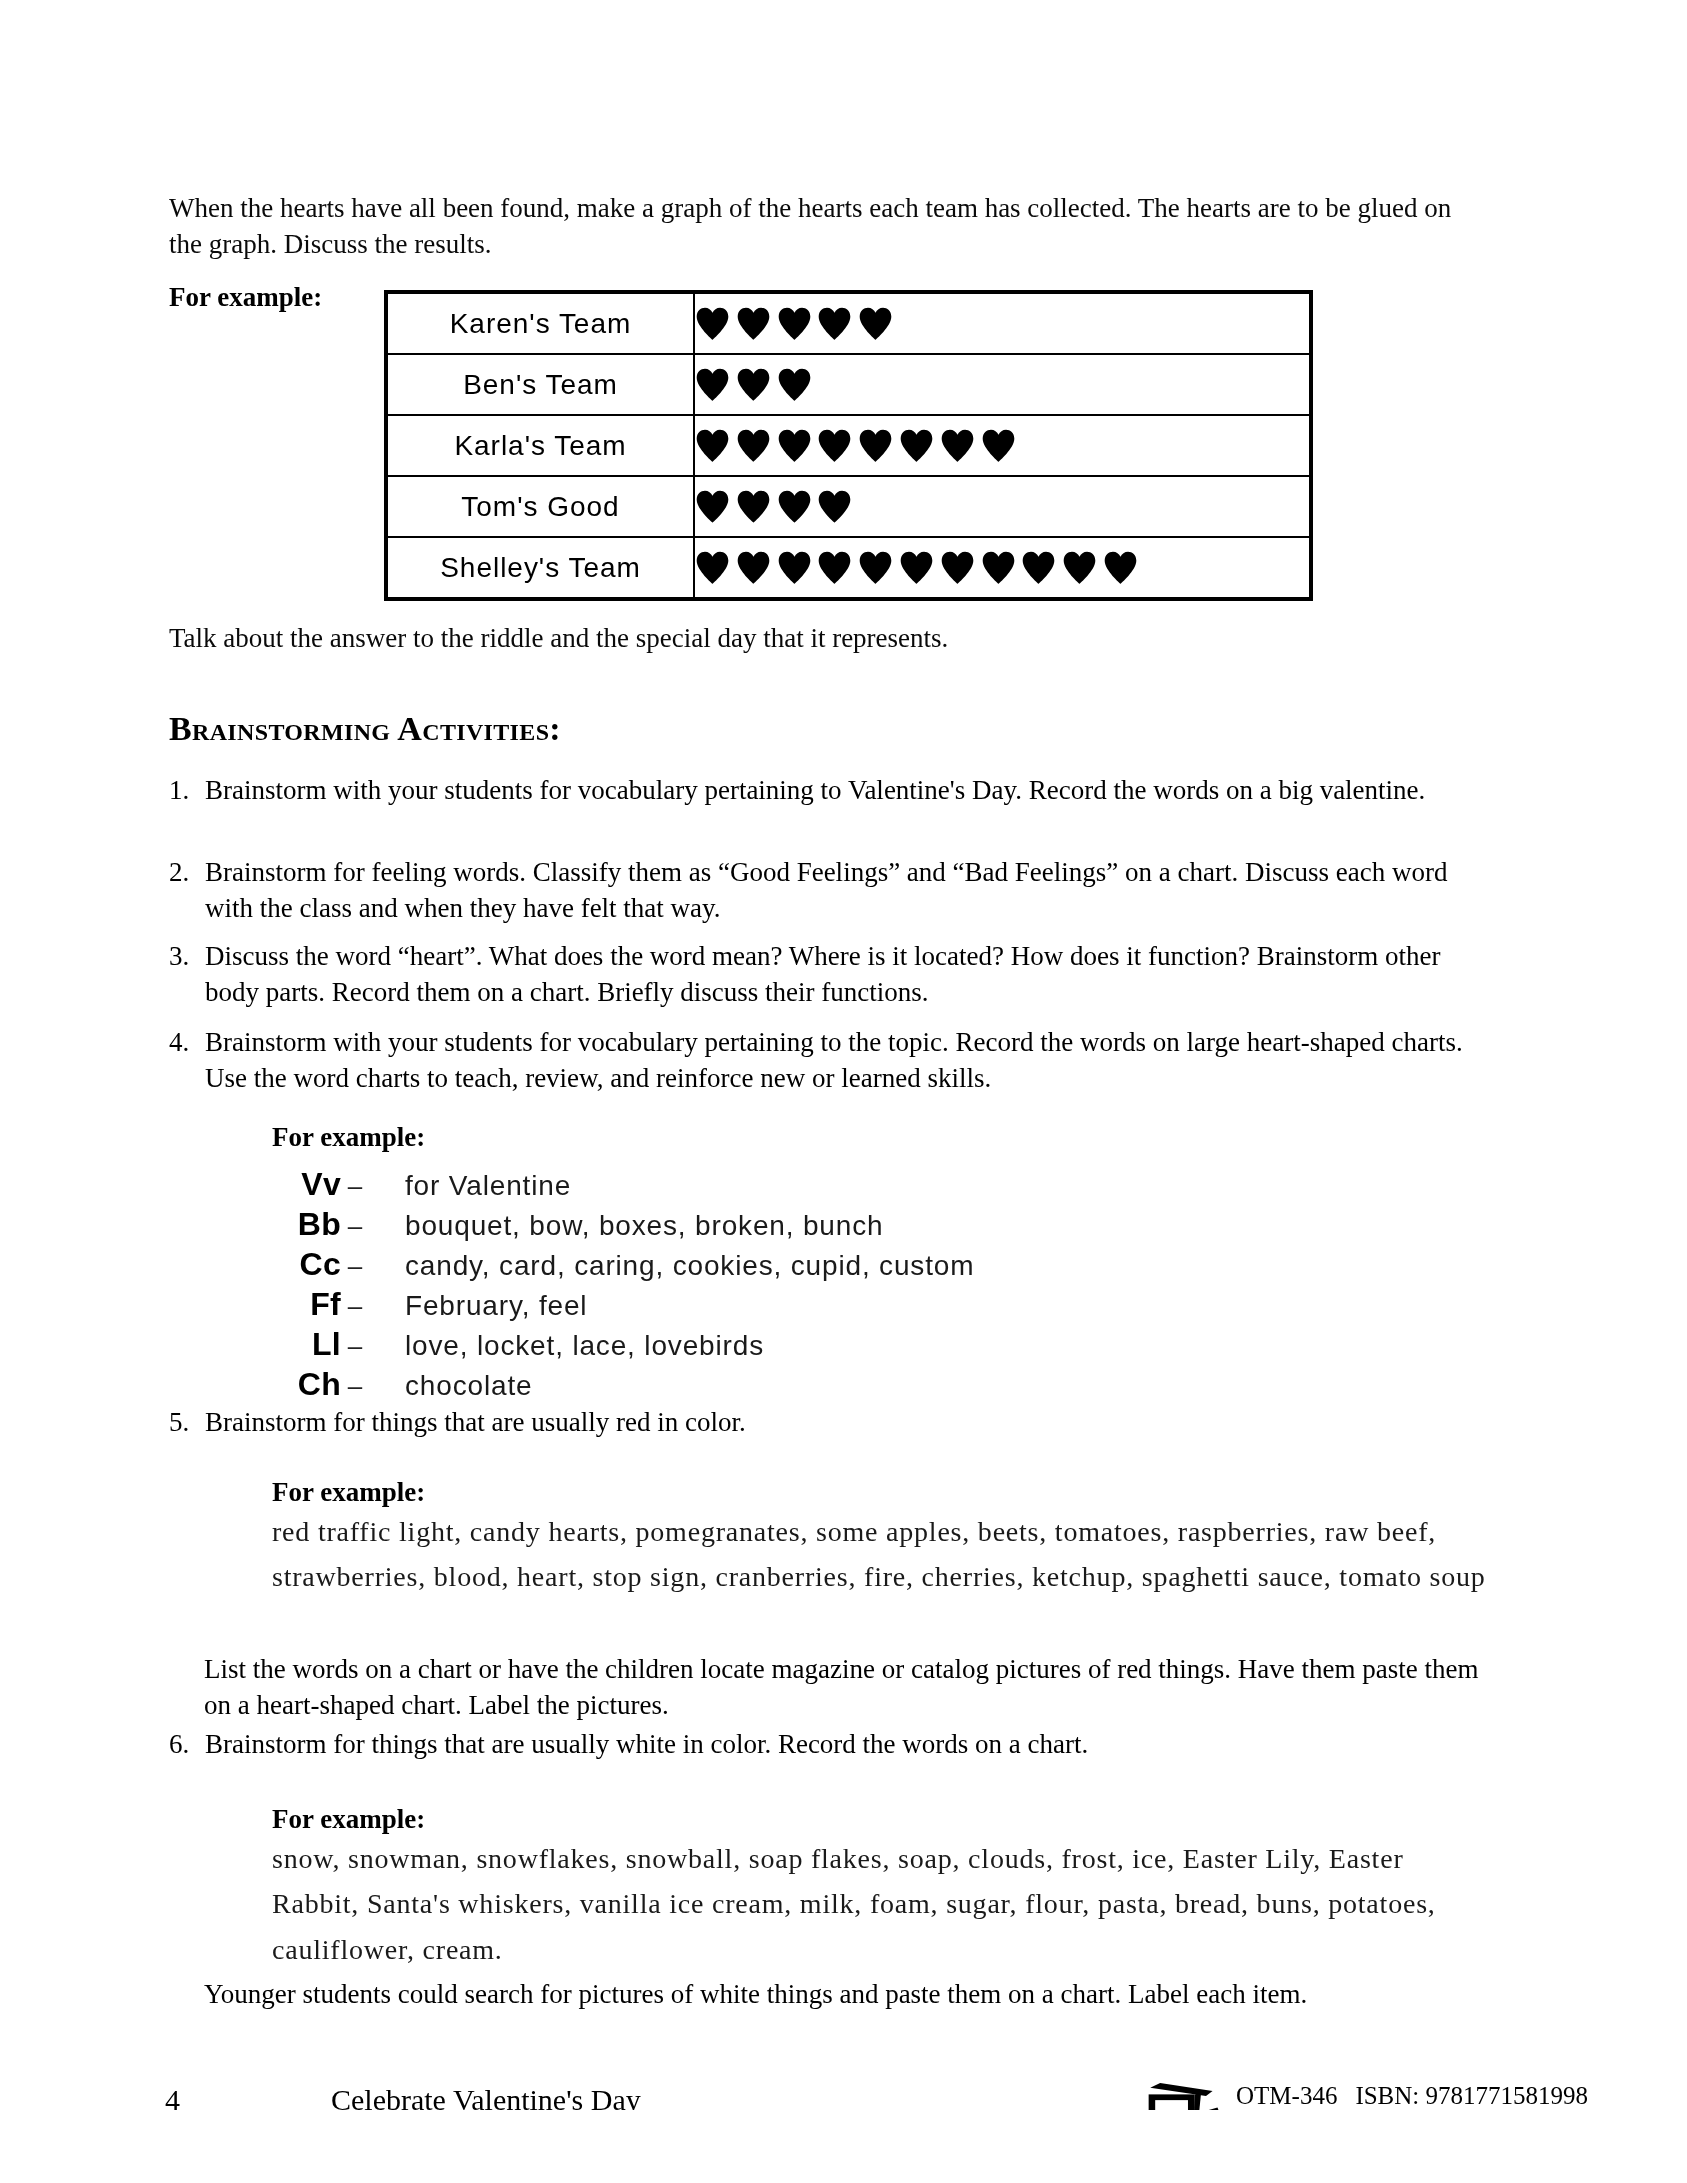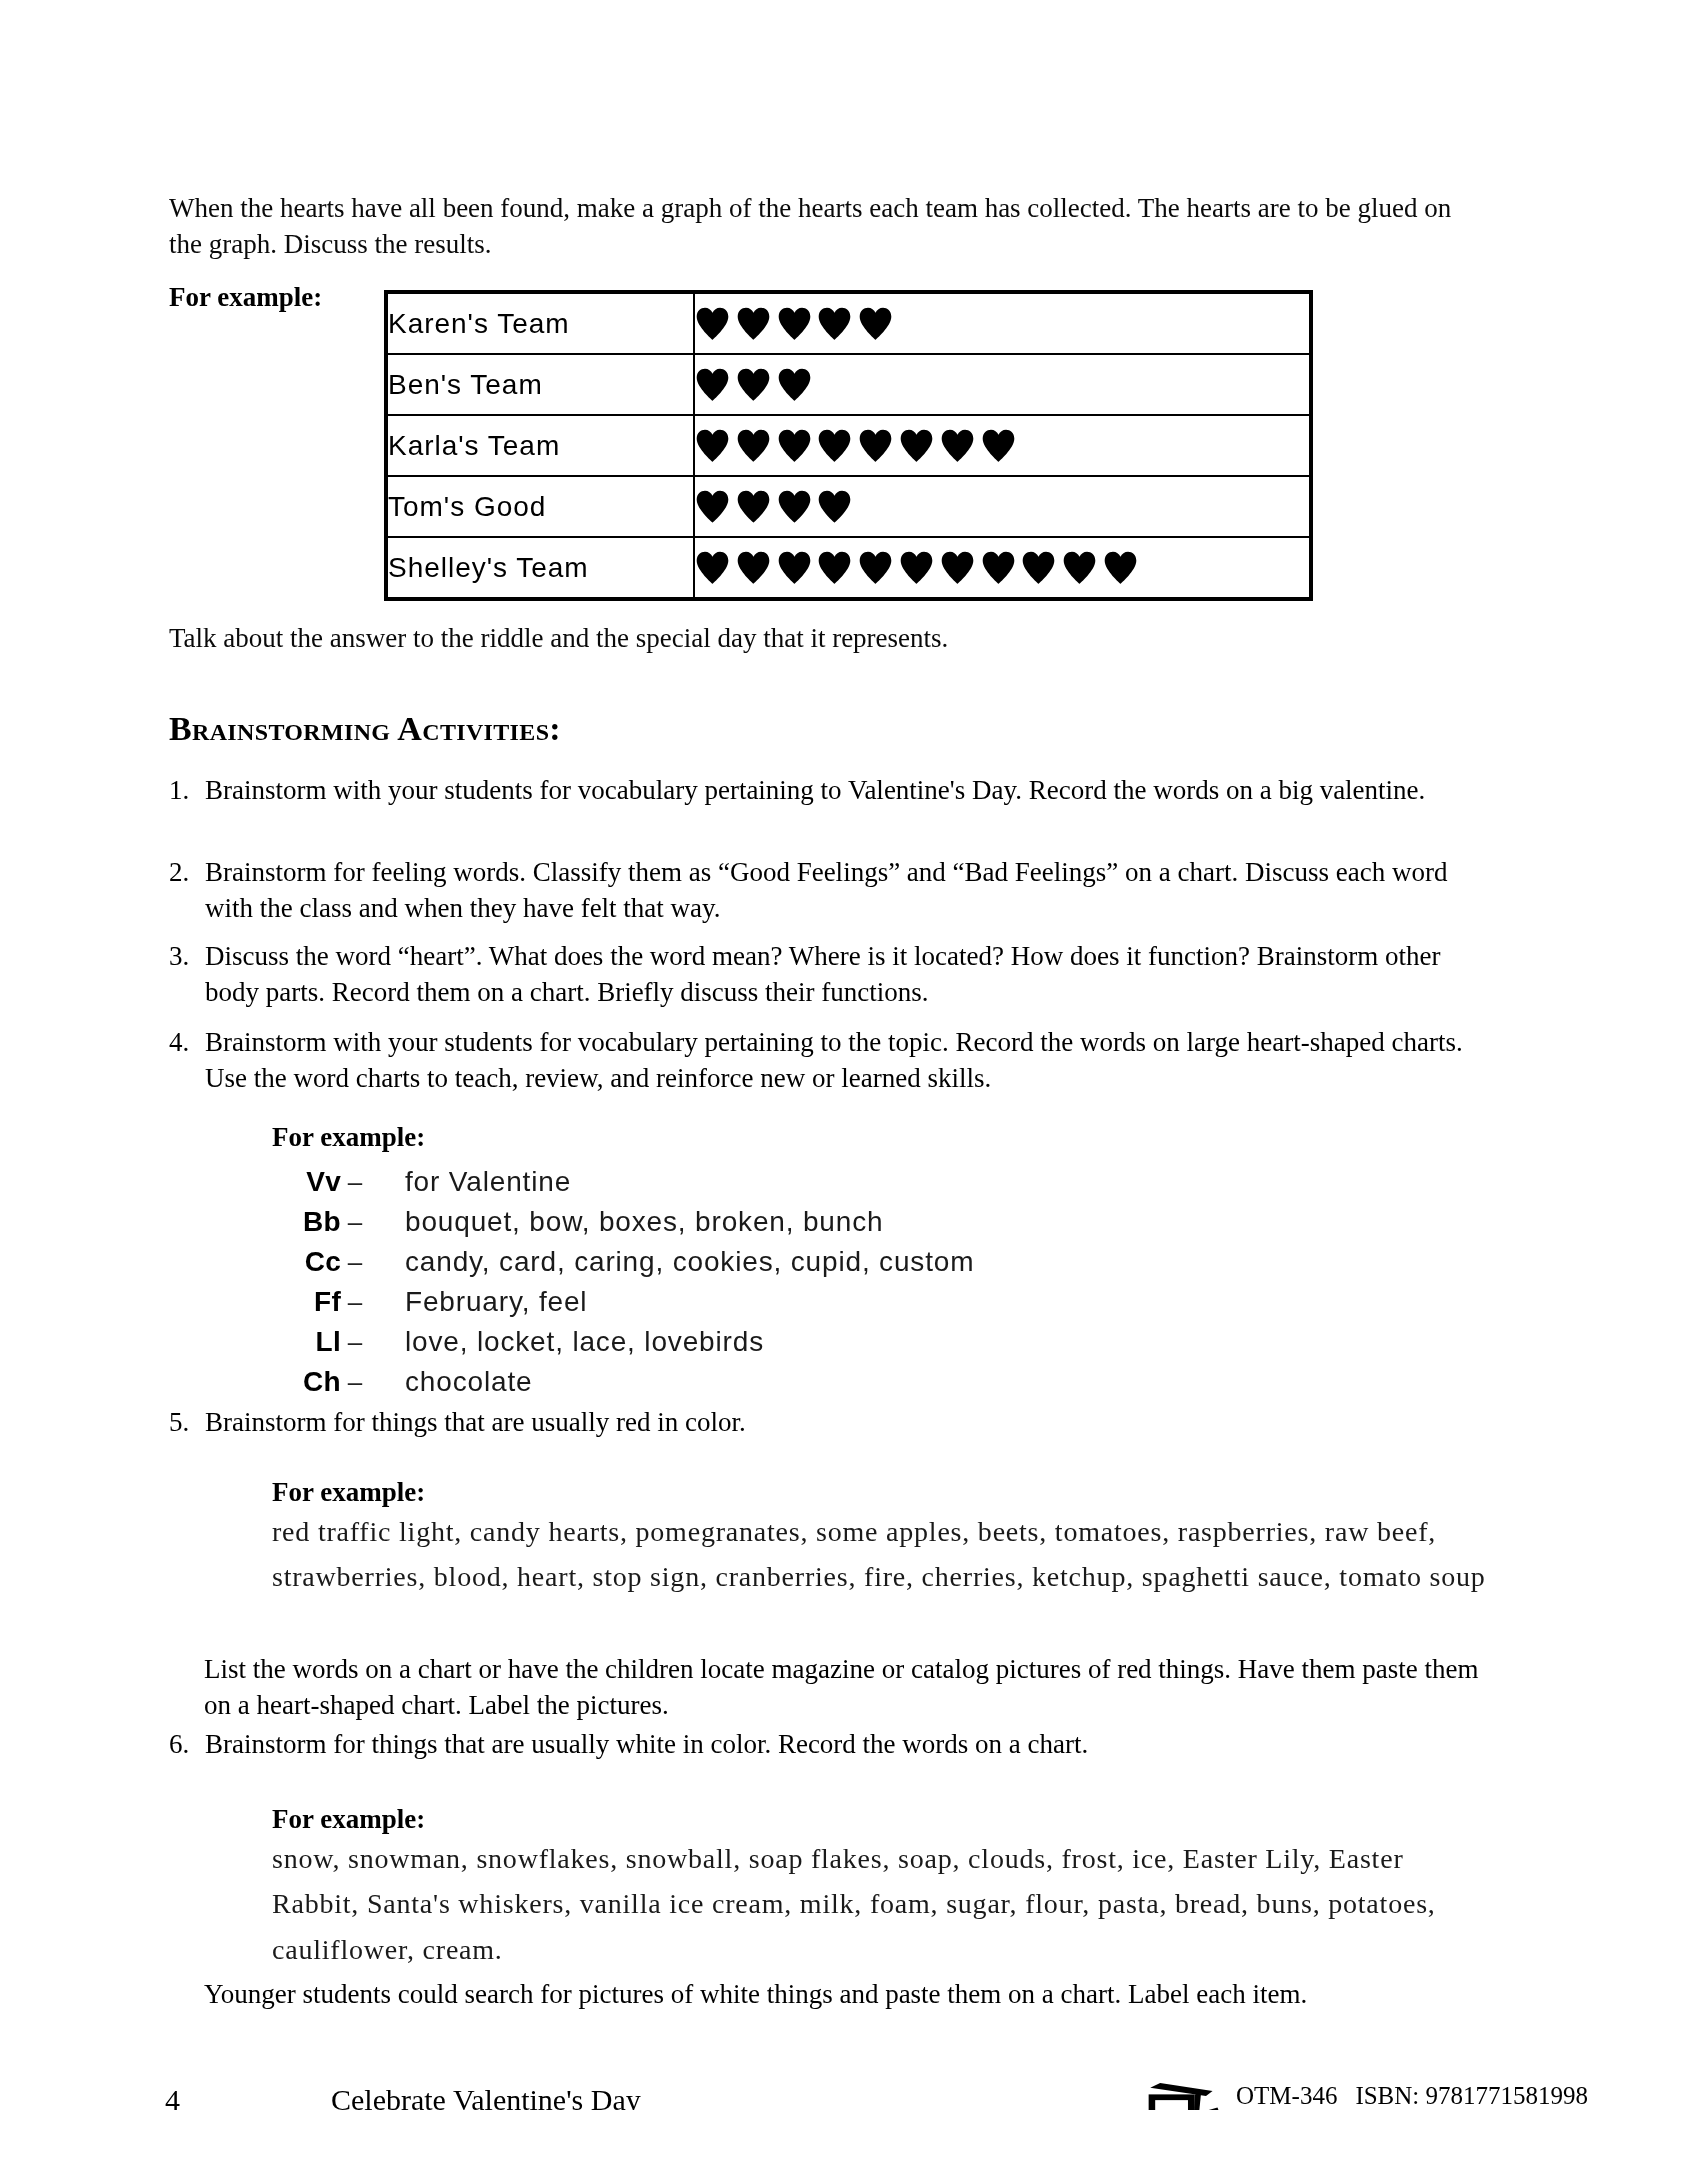--- a/index.html
+++ b/index.html
@@ -63,20 +63,21 @@
     height: 59px;
     vertical-align: middle;
   }
   td.team-name-cell {
     width: 305px;
     padding-left: 18px;
     font-family: "Liberation Sans", "DejaVu Sans", sans-serif;
     font-size: 28px;
     letter-spacing: 0.035em;
     white-space: nowrap;
+    text-align: center;
   }
   td.hearts-cell {
     padding-left: 11.5px;
     white-space: nowrap;
     line-height: 0;
   }
   .heart {
     display: inline-block;
     width: 35px;
     height: 33px;
@@ -149,21 +150,21 @@
   }
   .letter-row {
     display: flex;
     align-items: baseline;
     height: 40px;
     font-family: "Liberation Sans", "DejaVu Sans", sans-serif;
   }
   .letter-key {
     width: 51px;
     flex: 0 0 51px;
-    font-size: 28px;
+    font-size: 32px;
     font-weight: bold;
     text-align: right;
     letter-spacing: 0.01em;
   }
   .letter-dash {
     width: 28px;
     flex: 0 0 28px;
     text-align: center;
     font-size: 26px;
     color: #222;

